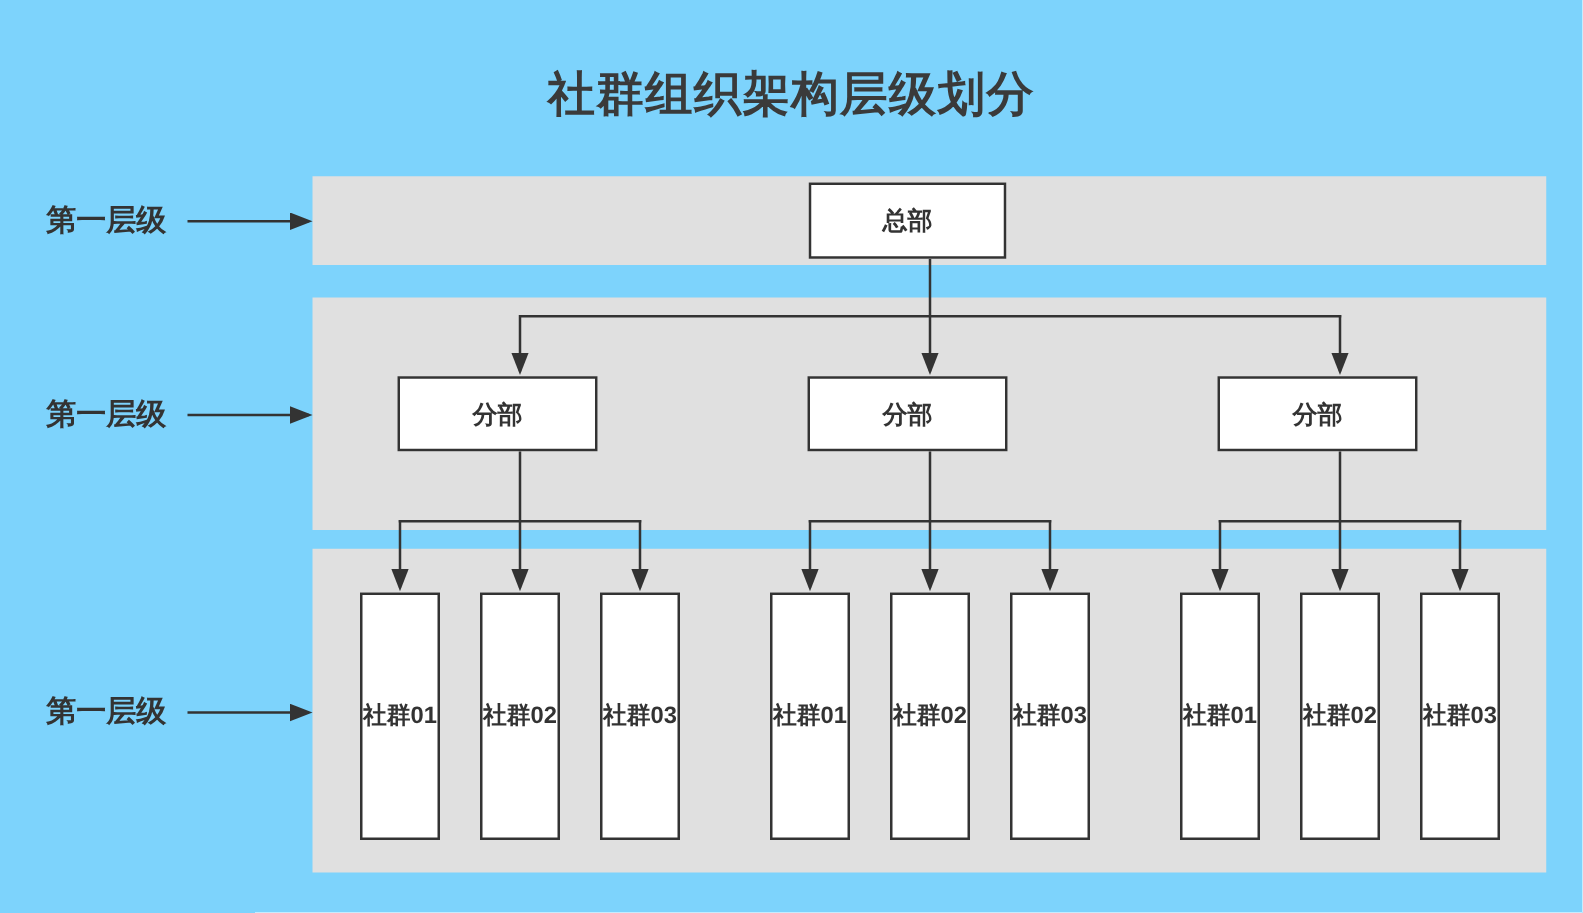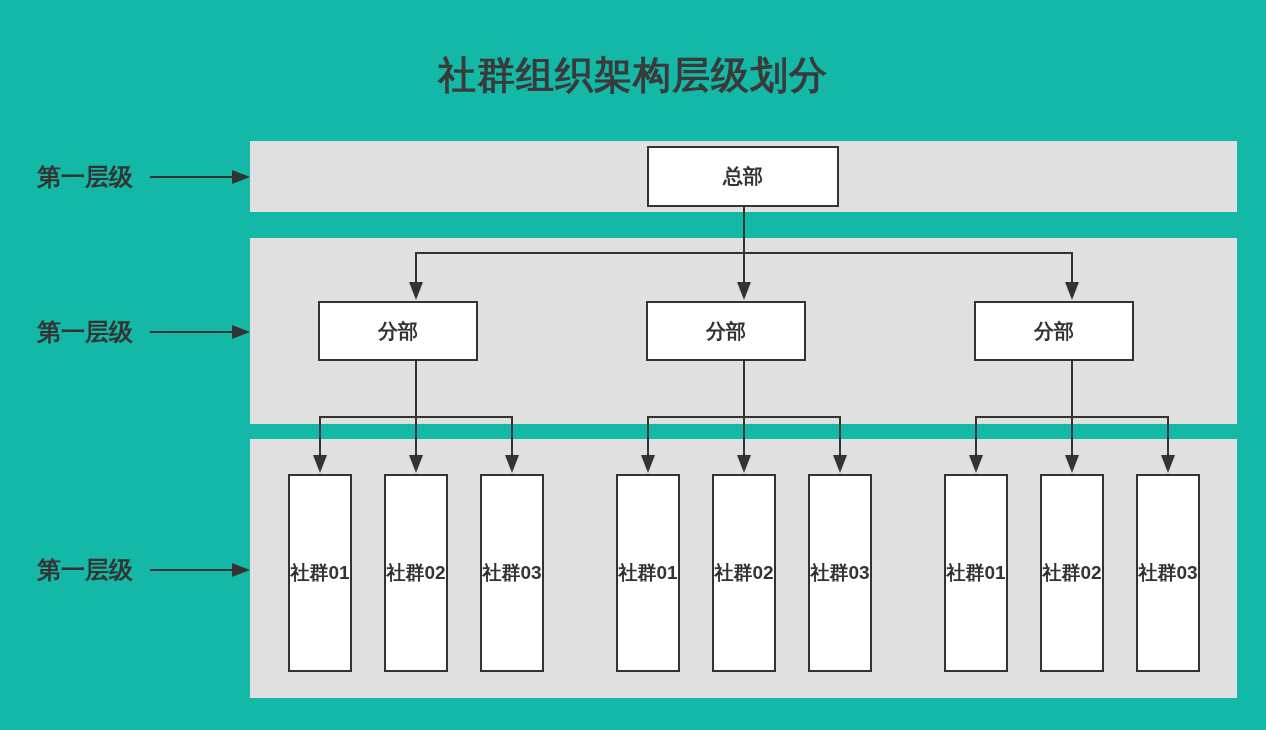--- a/index.html
+++ b/index.html
@@ -1,17 +1,17 @@
 <!DOCTYPE html>
 <html><head>
 <meta charset="utf-8">
 <style>
   html,body { margin:0; padding:0; background:#ffffff; }
   .canvas {
-    position:relative; width:1266px; height:730px; background:#14b8a6;
+    position:relative; width:1266px; height:730px; background:#7dd3fc;
     font-family:"Liberation Sans","DejaVu Sans",sans-serif; color:#333333;
     overflow:hidden;
   }
   .title {
     position:absolute; top:50px; left:0; width:100%;
     text-align:center; font-size:38px; font-weight:700; color:#3a3a3a;
     letter-spacing:1px;
   }
   .band { position:absolute; left:250px; width:987px; background:#e0e0e0; }
   .band-1 { top:141px; height:71px; }
@@ -22,21 +22,21 @@
     color:#333333; white-space:nowrap; line-height:28px;
   }
   .lvl-1 { top:163px;text-align:right; }
   .lvl-2 { top:318px; }
   .lvl-3 { top:556px; }
   .box {
     position:absolute; background:#ffffff; border:2px solid #333333;
     box-sizing:border-box; display:flex; align-items:center; justify-content:center;
     font-weight:700; color:#333333; text-align:center;
   }
-  .root-box   { left:647px; top:146px; width:192px; height:61px; font-size:20px; }
+  .root-box   { left:647px; top:146px; width:158px; height:61px; font-size:20px; }
   .branch-box { top:301px; width:160px; height:60px; font-size:20px; }
   .branch-1 { left:318px; } .branch-2 { left:646px; } .branch-3 { left:974px; }
   .com-box {
     top:474px; width:64px; height:198px; font-size:19px; line-height:24px;
     flex-direction:row;
   }
   .overlay {
     position:absolute; top:0; left:0; width:1266px; height:730px;
     pointer-events:none;
   }

